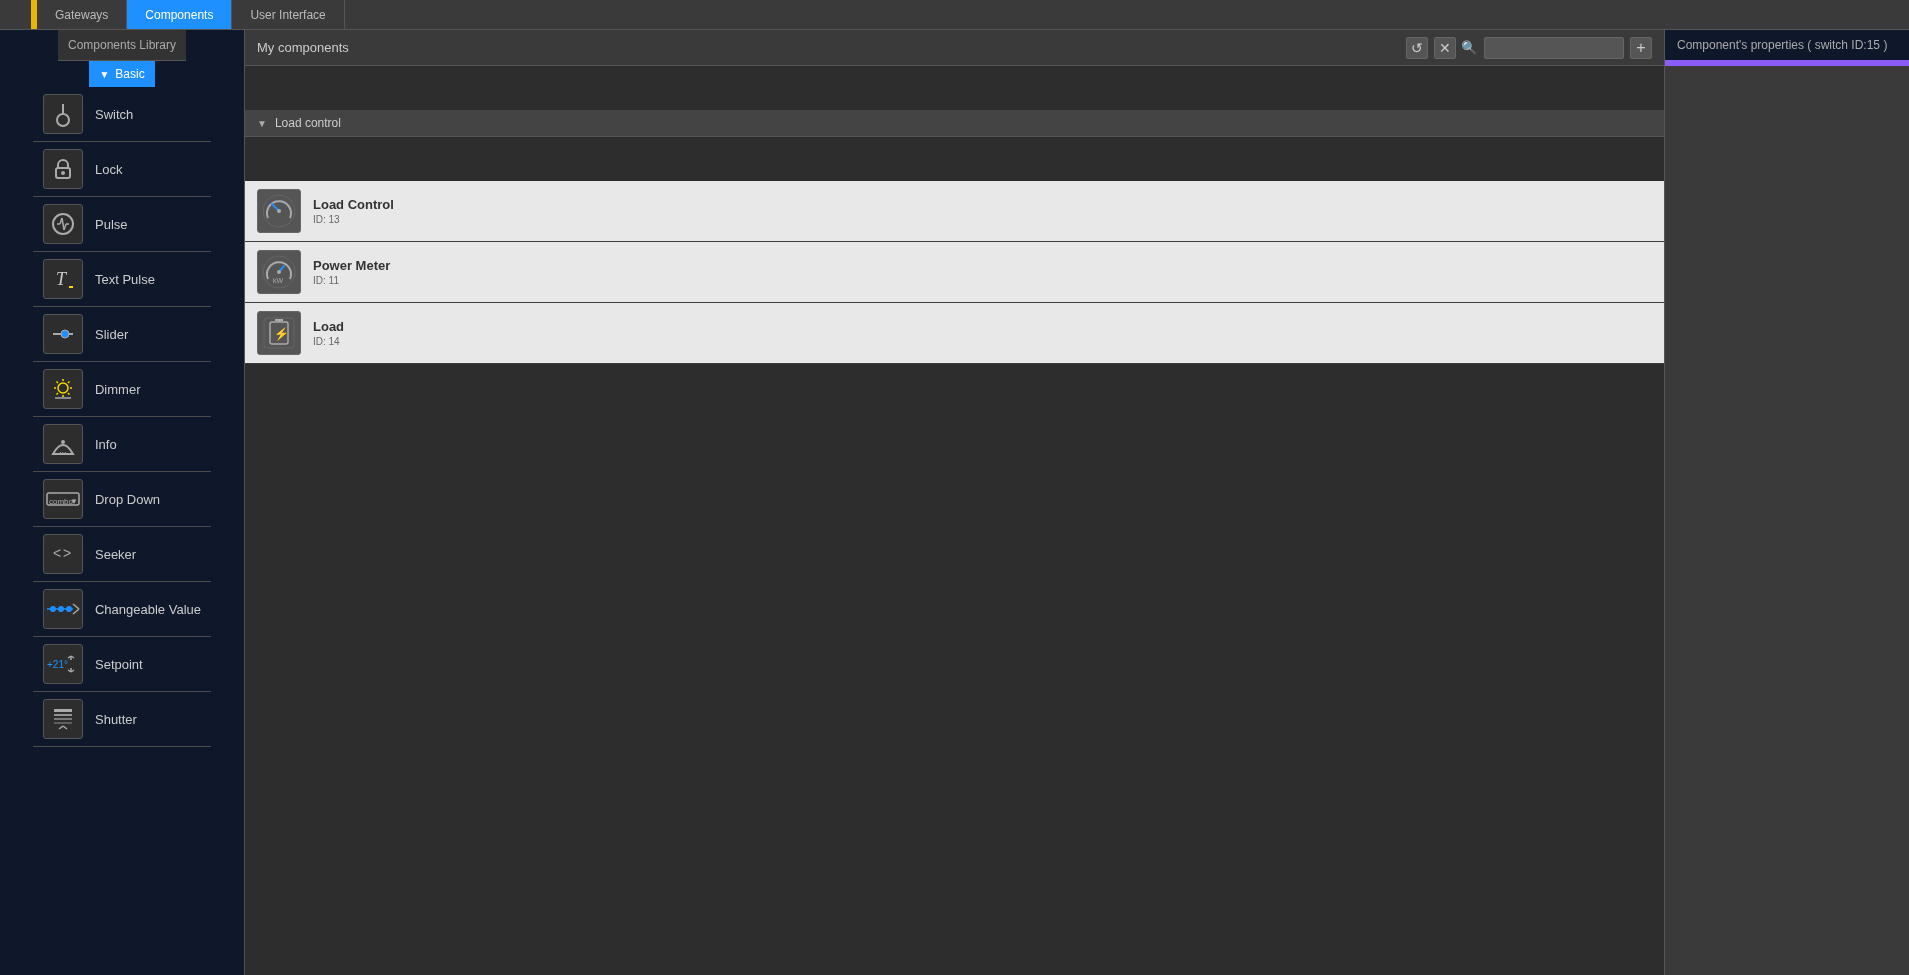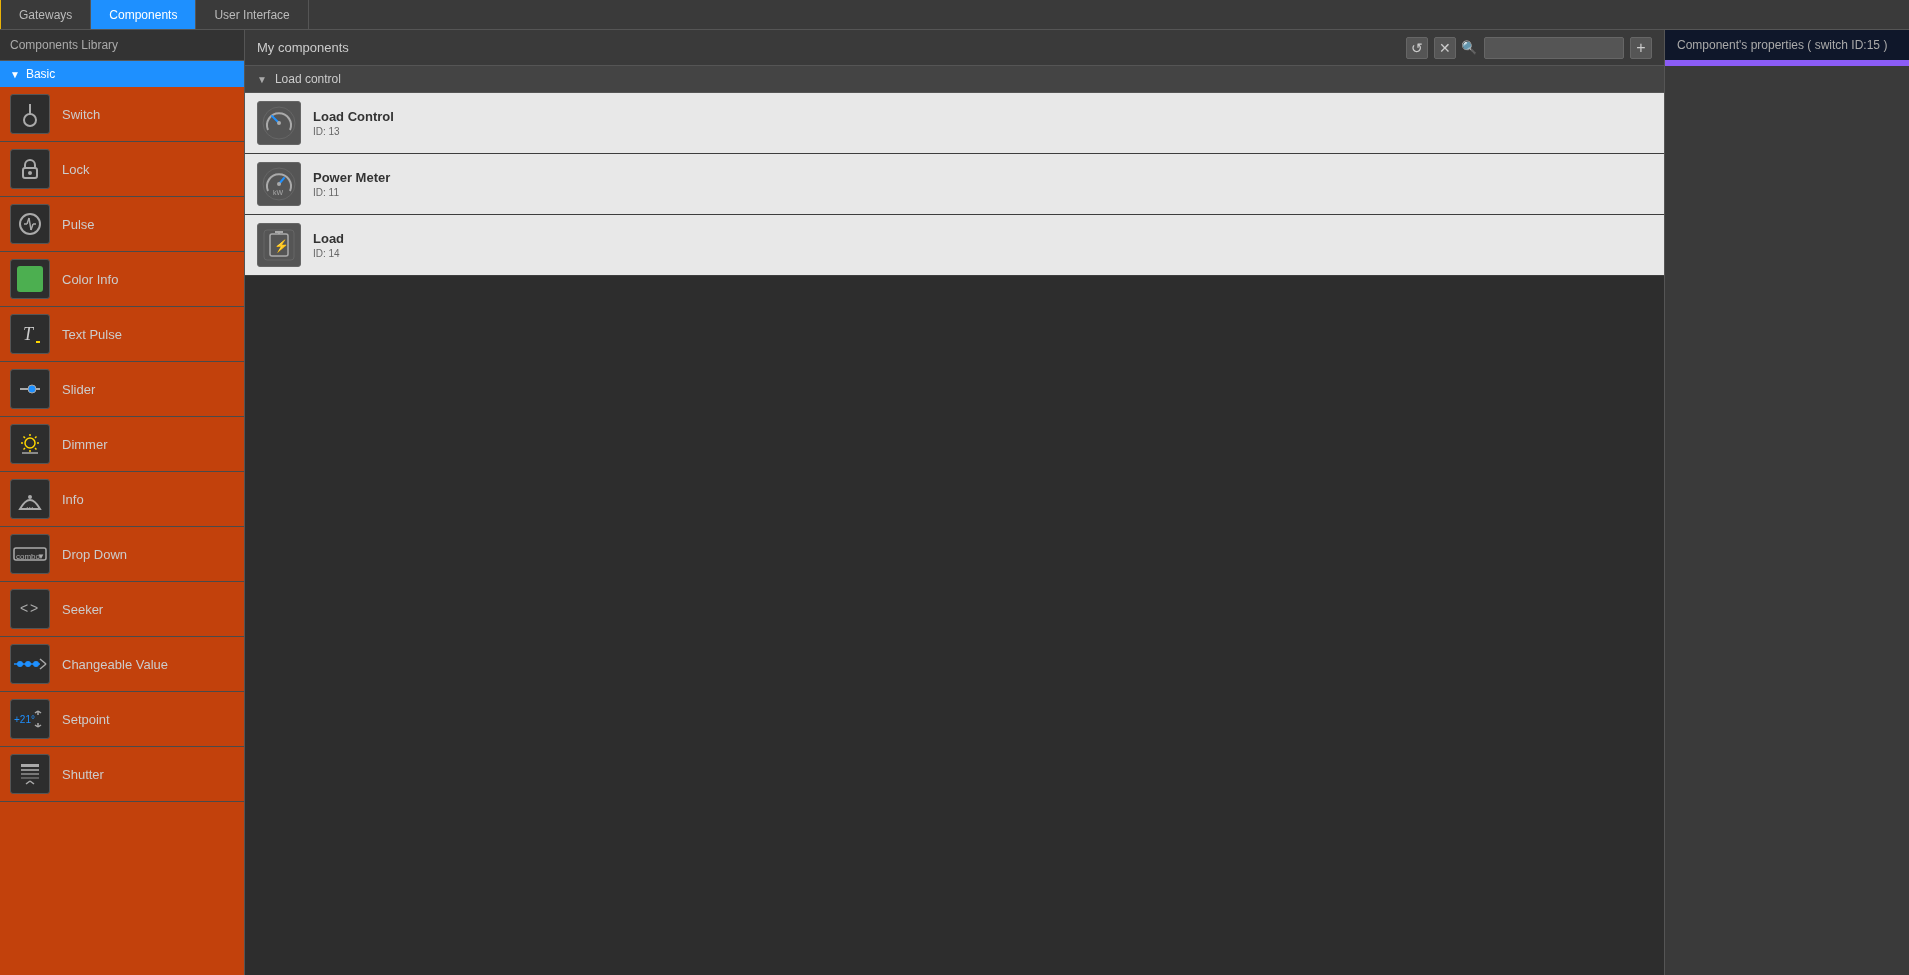--- a/index.html
+++ b/index.html
@@ -24,39 +24,40 @@
     .nav-tab {
       padding: 6px 18px;
       cursor: pointer;
       color: #bbb;
       font-size: 12px;
       height: 100%;
       display: flex;
       align-items: center;
       border-right: 1px solid #555;
     }
-    .nav-tab:first-child { border-left: 1px solid #eab308; }
+    .nav-tab:first-child { border-left: 6px solid #eab308; margin-left: 31px; }
     .nav-tab.active {
       background: #1e90ff;
       color: #fff;
     }
 
     
     .main-layout {
       display: flex;
       height: calc(975px - 30px);
     }
 
     
     .sidebar {
       width: 245px;
-      background: #c2410c;
+      background: #0f172a;
       border-right: 1px solid #555;
       display: flex;
       flex-direction: column;
+      align-items: center;
     }
     .sidebar-header {
       padding: 8px 10px;
       font-size: 12px;
       color: #aaa;
       background: #333;
       border-bottom: 1px solid #555;
     }
     .sidebar-section-header {
       display: flex;
@@ -87,20 +88,21 @@
       color: #ccc;
       font-size: 13px;
     }
 
     
     .center-panel {
       flex: 1;
       display: flex;
       flex-direction: column;
       background: #2d2d2d;
+      gap: 44px;
     }
     .center-header {
       display: flex;
       align-items: center;
       justify-content: space-between;
       padding: 8px 12px;
       background: #3a3a3a;
       border-bottom: 1px solid #555;
       height: 36px;
     }
@@ -288,26 +290,20 @@
             <line x1="8" y1="14" x2="11" y2="14" stroke="#aaa" stroke-width="1.5"></line>
             <line x1="11" y1="14" x2="13" y2="8" stroke="#aaa" stroke-width="1.5"></line>
             <line x1="13" y1="8" x2="15" y2="20" stroke="#aaa" stroke-width="1.5"></line>
             <line x1="15" y1="20" x2="17" y2="14" stroke="#aaa" stroke-width="1.5"></line>
             <line x1="17" y1="14" x2="20" y2="14" stroke="#aaa" stroke-width="1.5"></line>
           </svg>
         </div>
         <span class="item-label">Pulse</span>
       </div>
 
-      <div class="sidebar-item">
-        <div class="icon-box">
-          <div style="width:26px;height:26px;background:#4CAF50;border-radius:3px;"></div>
-        </div>
-        <span class="item-label">Color Info</span>
-      </div>
 
       <div class="sidebar-item">
         <div class="icon-box">
           <svg width="28" height="28" viewBox="0 0 28 28">
             <text x="7" y="20" font-family="serif" font-size="18" font-style="italic" fill="#ccc">T</text>
             <line x1="20" y1="22" x2="24" y2="22" stroke="#FFD700" stroke-width="2"></line>
           </svg>
         </div>
         <span class="item-label">Text Pulse</span>
       </div>

